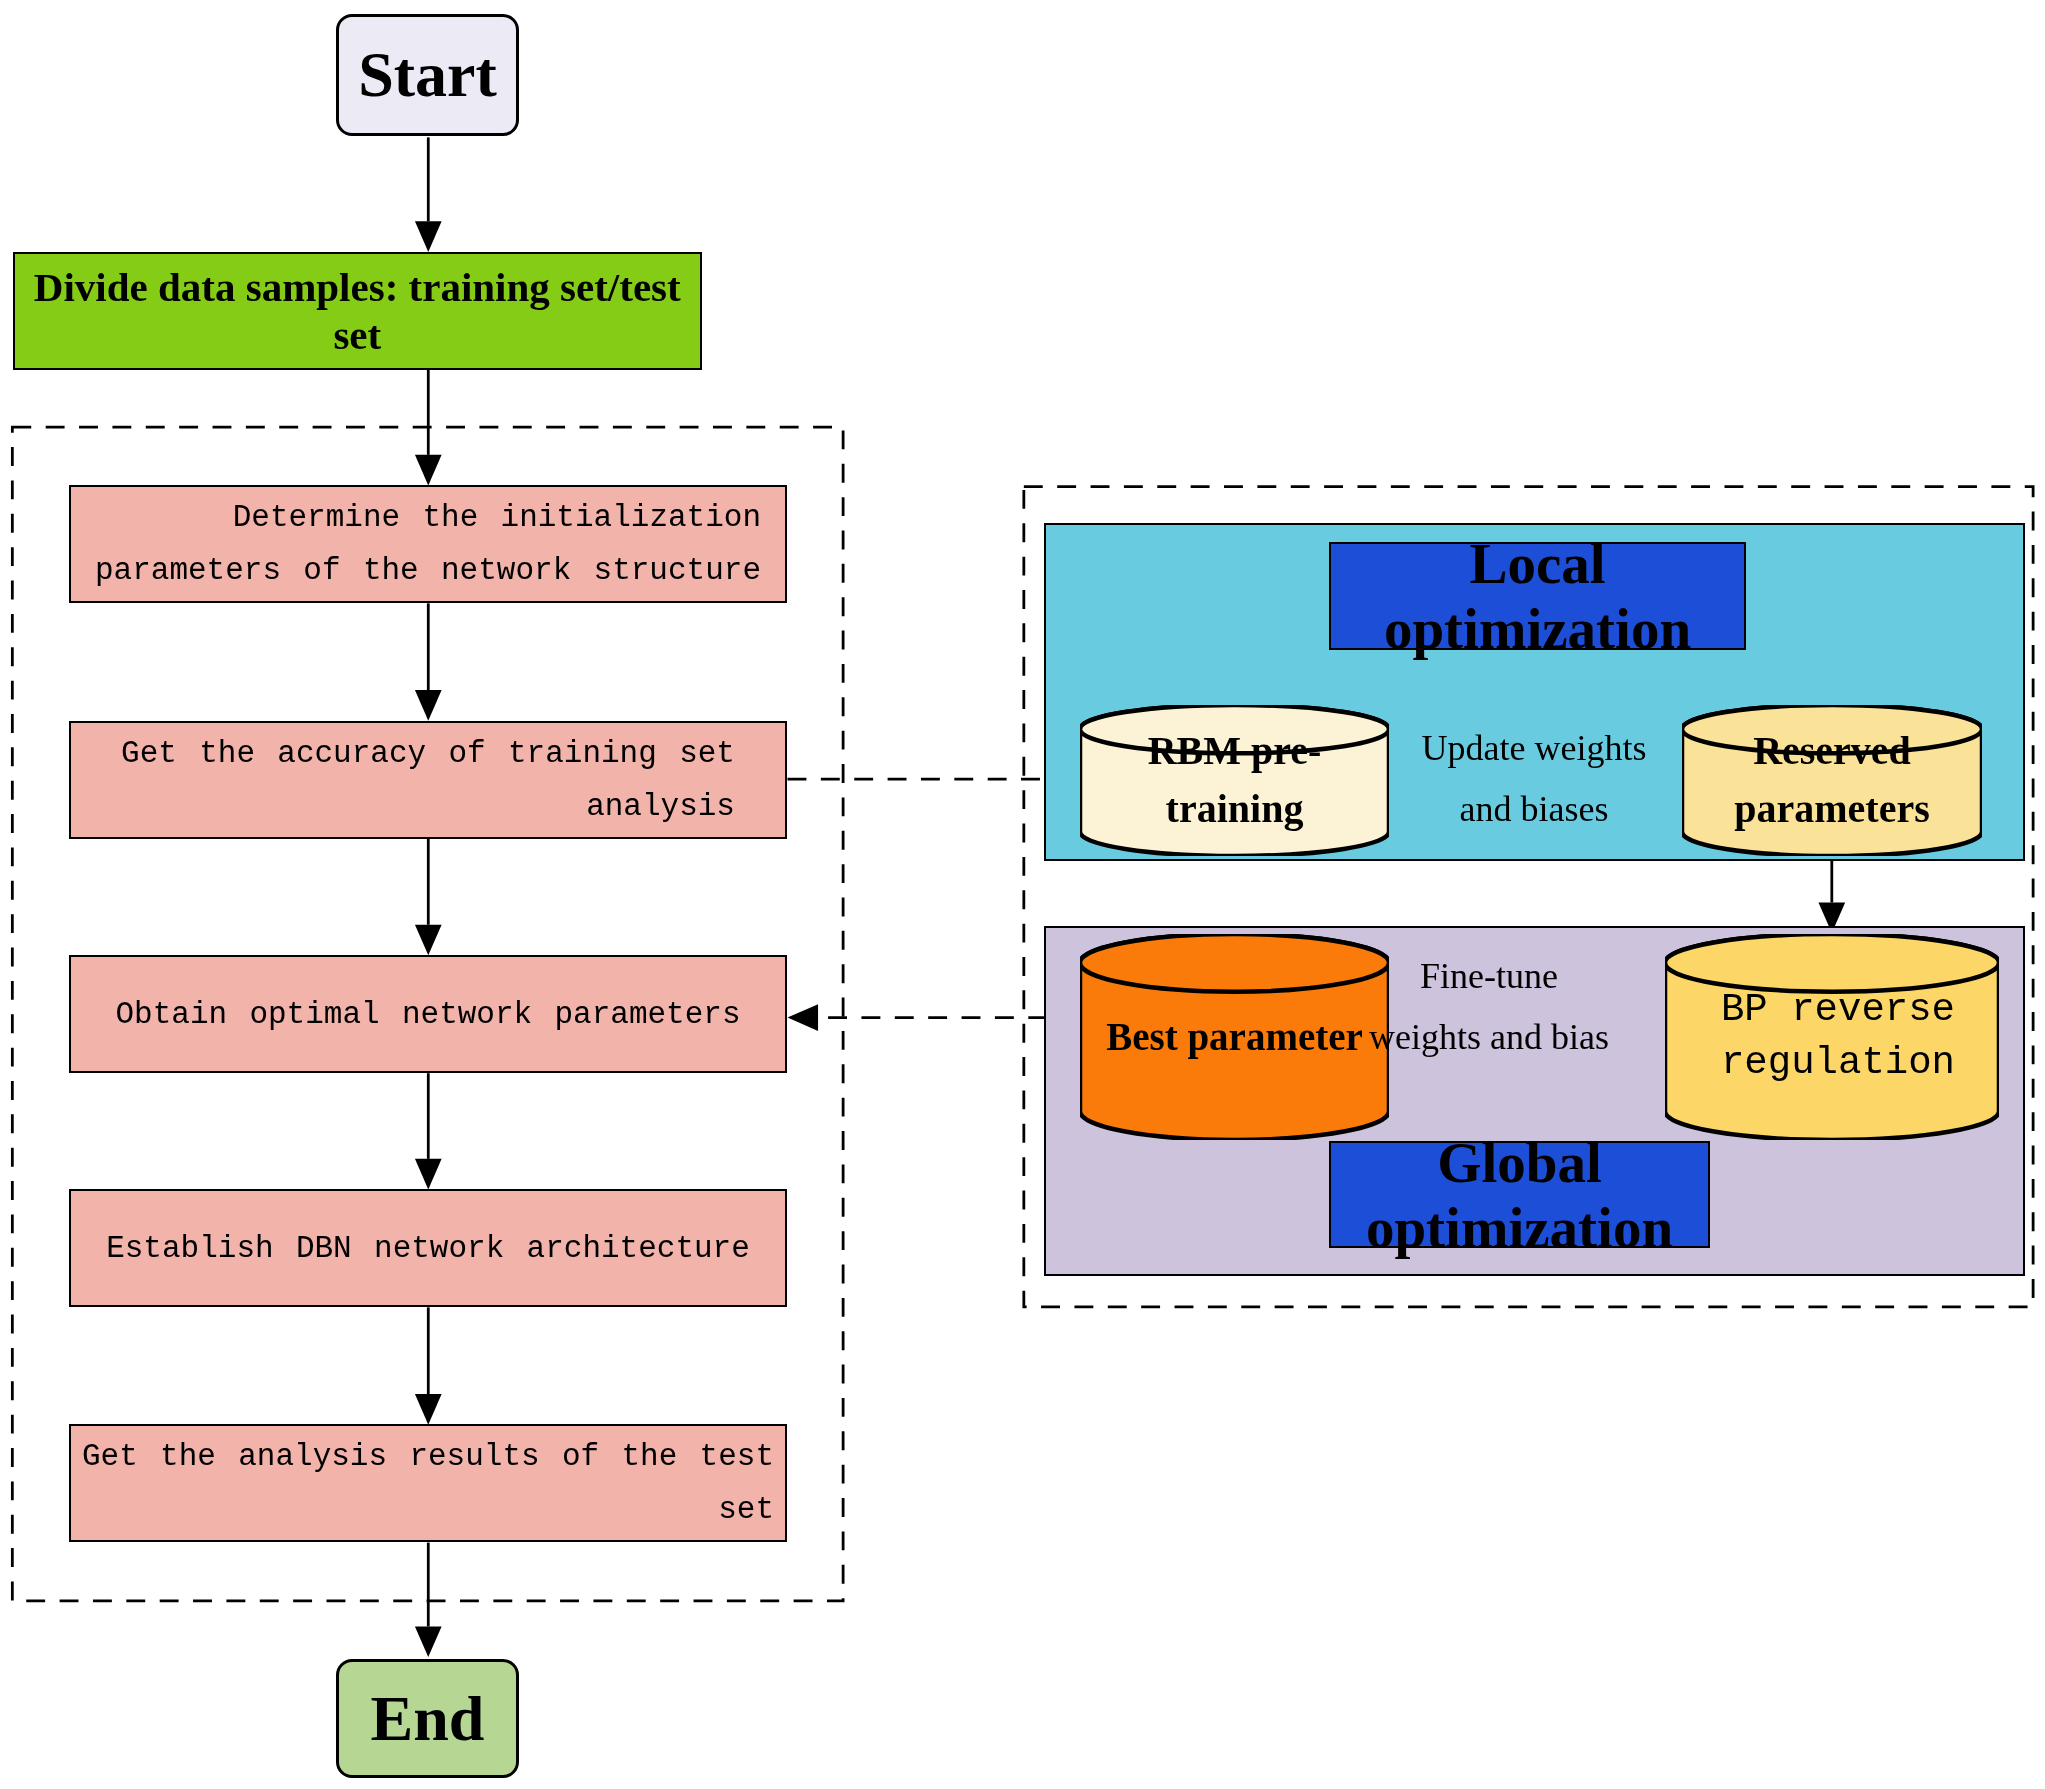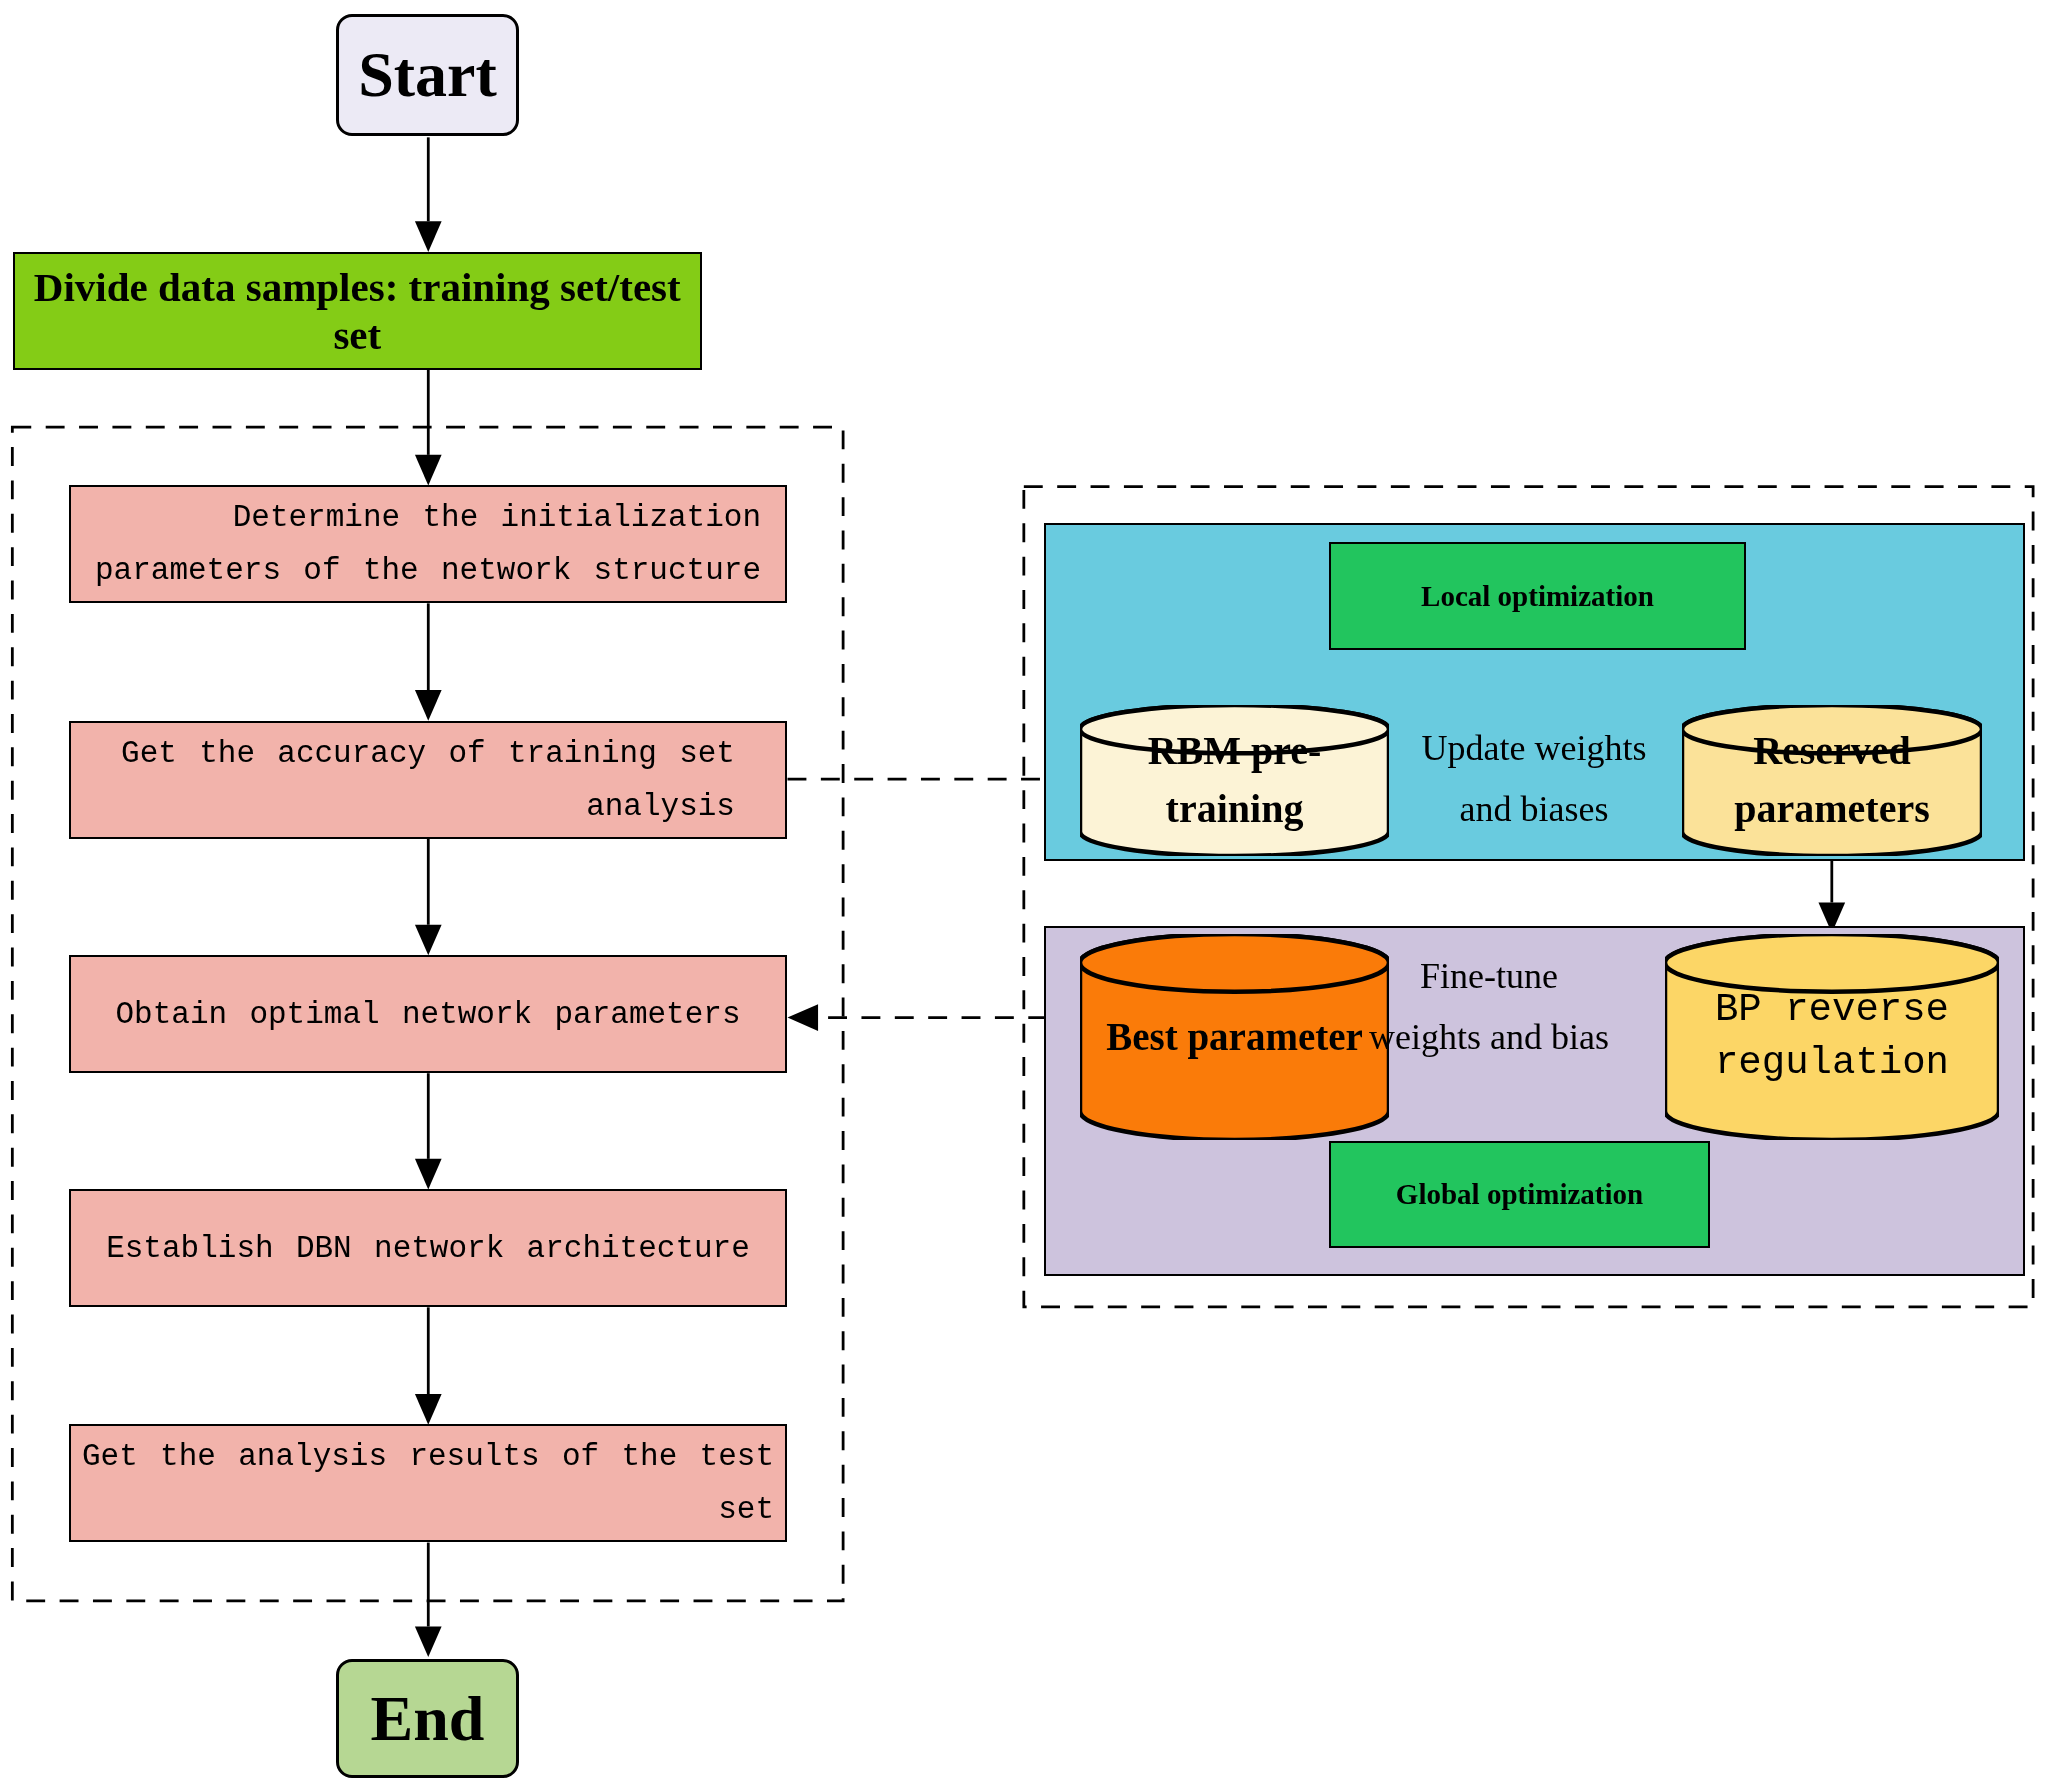--- a/index.html
+++ b/index.html
@@ -39,35 +39,35 @@
   #step-0{top:485px;}
   #step-1{top:721px;}
   #step-2{top:955px;}
   #step-3{top:1189px;}
   #step-4{top:1424px;}
 
   
   #local-panel{left:1044px;top:523px;width:981px;height:338px;background:#69CBDF;border:2.8px solid #000;}
   #global-panel{left:1044px;top:926px;width:981px;height:350px;background:#CDC3DD;border:2.8px solid #000;}
   .green-label{
-    background:#22c55e;border:2.8px solid #000;
-    font-weight:bold;font-size:29px;
+    background:#1d4ed8;border:2.8px solid #000;
+    font-weight:bold;font-size:57px;
   }
   #local-label{left:1329px;top:542px;width:417px;height:108px;}
   #global-label{left:1329px;top:1141px;width:381px;height:107px;}
 
   
   .cyl{position:absolute;}
   .cyl svg{position:absolute;left:0;top:0;width:100%;height:100%;}
   .cyl .lbl{
     position:absolute;left:0;top:6%;width:100%;height:88%;
     display:flex;align-items:center;justify-content:center;text-align:center;
   }
   .serifbold{font-weight:bold;font-size:40px;line-height:58px;}
-  .monotxt{font-family:"Liberation Mono", monospace;font-size:39px;line-height:53px;}
+  .monotxt{font-family:"Liberation Mono", monospace;font-size:39px;line-height:53px;margin-left:6px;}
   #rbm-cylinder{left:1080px;top:705px;width:309px;height:151px;}
   #reserved-cylinder{left:1682px;top:705px;width:300px;height:151px;}
   #best-cylinder{left:1080px;top:934px;width:309px;height:206px;}
   #bp-cylinder{left:1665px;top:934px;width:334px;height:206px;}
 
   
   .arrow-label{font-size:36px;line-height:61px;}
   #update-label{left:1373px;top:718px;width:322px;}
   #finetune-label{left:1328px;top:946px;width:322px;}
 

